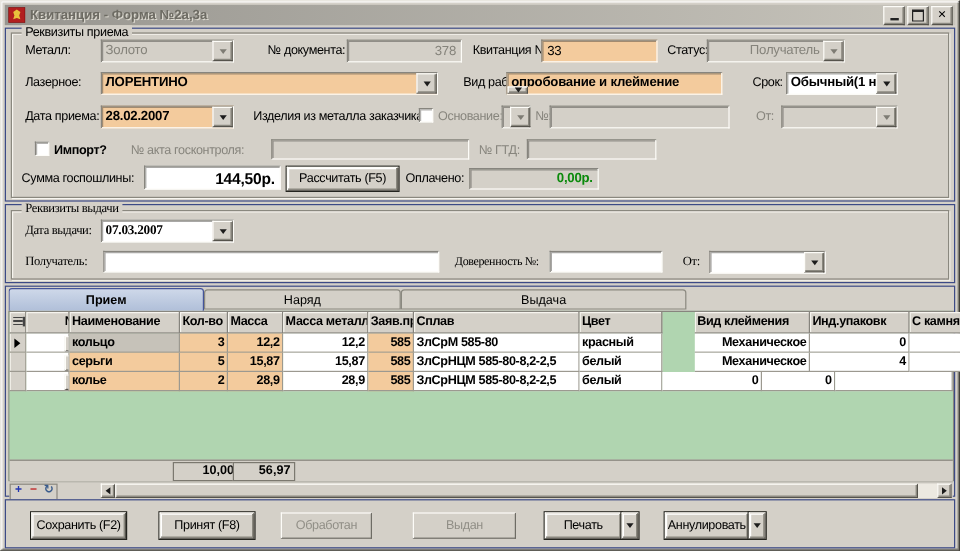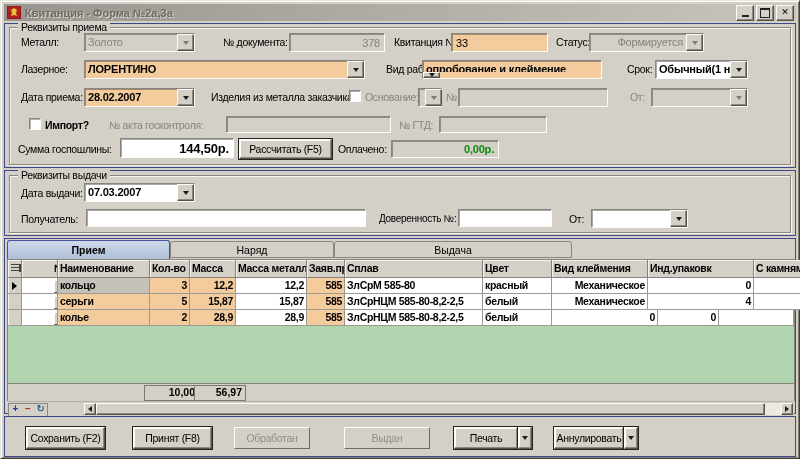--- a/index.html
+++ b/index.html
@@ -59,21 +59,21 @@
     overflow:hidden;white-space:nowrap;padding:1px 2px;background:#fff;line-height:13px;}
   .ghead .gc{background:#d4d0c8;border-right:1px solid #85837c;border-bottom:1px solid #85837c;
     box-shadow:inset 1px 1px 0 #f6f4ee;line-height:15px;}
   .ind{background:#d4d0c8 !important;box-shadow:inset 1px 0 0 #f6f4ee;padding:1px 1px;}
   .og{background:#f3cb9d;}
   .sel{background:#c6c2b9;}
   .num{text-align:right;}
   .c0{width:14px;flex:0 0 auto;}.c1{width:36px;flex:0 0 auto;padding-left:32px;}.c2{width:92px;flex:0 0 auto;}
   .c3{width:40px;flex:0 0 auto;}.c4{width:46px;flex:0 0 auto;}.c5{width:71px;flex:0 0 auto;}
   .c6{width:38px;flex:0 0 auto;}.c7{width:138px;flex:0 0 auto;}.c8{width:69px;flex:0 0 auto;}
-  .c9{width:96px;flex:0 0 auto;}.c10{width:106px;flex:0 0 auto;}.c11{width:61px;flex:0 0 auto;}
+  .c9{width:96px;flex:0 0 auto;margin-left:27px;}.c10{width:83px;flex:0 0 auto;}.c11{width:61px;flex:0 0 auto;}
   .c12{flex:1;}
   .expbtn{width:11px;height:11px;margin:1px auto 0;background:#d4d0c8;border:1px solid;
     border-color:#fdfcf8 #55534c #55534c #fdfcf8;font-size:9px;line-height:9px;text-align:center;font-weight:normal;}
   .rowmark{width:0;height:0;border-top:4px solid transparent;border-bottom:4px solid transparent;
     border-left:5px solid #000;margin:3px 0 0 3px;}
   .corner-lines{width:8px;height:8px;margin:3px 0 0 2px;
     background:repeating-linear-gradient(#444 0 1px,transparent 1px 3px);border-right:2px solid #444;}
   .gfill{height:57px;background:#b0d5b0;}
   .gtotals{height:17px;background:#d4d0c8;position:relative;border-top:1px solid #85837c;}
   .tbox{position:absolute;top:1px;height:14px;border:1px solid #7b786f;background:#d4d0c8;
@@ -125,21 +125,21 @@
       <div class="dbtn dis">
           <span class="arr"></span>
         </div>
     </div>
     <span class="lbl" style="left:218px;top:12px;">№ документа:</span>
     <input class="field sunken dis right" style="left: 284px; top: 9px; width: 96px; height: 19px;" readonly="" value="378">
     <span class="lbl" style="left:389px;top:12px;">Квитанция №:</span>
     <input class="field sunken orange" style="left: 446px; top: 9px; width: 97px; height: 19px;" value="33">
     <span class="lbl" style="left:551px;top:12px;">Статус:</span>
     <div class="combo sunken dis" style="left:584px;top:9px;width:115px;height:19px;">
-      <div class="ctext right">Формируется</div>
+      <div class="ctext right">Получатель</div>
       <div class="dbtn dis">
           <span class="arr"></span>
         </div>
     </div>
 
     <span class="lbl" style="left:16px;top:39px;">Лазерное:</span>
     <div class="combo sunken orange" style="left:79px;top:36px;width:281px;height:19px;">
       <div class="ctext b">ЛОРЕНТИНО</div>
       <div class="dbtn">
           <span class="arr"></span>
@@ -195,21 +195,21 @@
 
     <span class="lbl" style="left:13px;top:119px;">Сумма госпошлины:</span>
     <input class="field sunken right" style="left: 115px; top: 114px; width: 114px; height: 20px; font-size: 13px; font-weight: bold;" value="144,50р.">
     <div class="btn heavy" style="left:234px;top:115px;width:93px;height:20px;">
         <span>Рассчитать (F5)</span>
       </div>
     <span class="lbl" style="left:333px;top:119px;">Оплачено:</span>
     <input class="field sunken dis right" style="left: 386px; top: 116px; width: 108px; height: 18px; color: rgb(11, 138, 11); font-weight: bold;" readonly="" value="0,00р.">
   </div>
 
-  <div class="panel" style="top:169px;height:66px;">
+  <div class="panel" style="top:169px;height:66px;font-family:Liberation Serif, serif;">
     <div class="group" style="left:4px;top:4px;width:780px;height:56px;">
       <span class="grouplbl">Реквизиты выдачи</span>
     </div>
     <span class="lbl" style="left:16px;top:16px;">Дата выдачи:</span>
     <div class="combo sunken" style="left:79px;top:12px;width:111px;height:19px;">
       <div class="ctext b">07.03.2007</div>
       <div class="dbtn">
           <span class="arr"></span>
         </div>
     </div>

